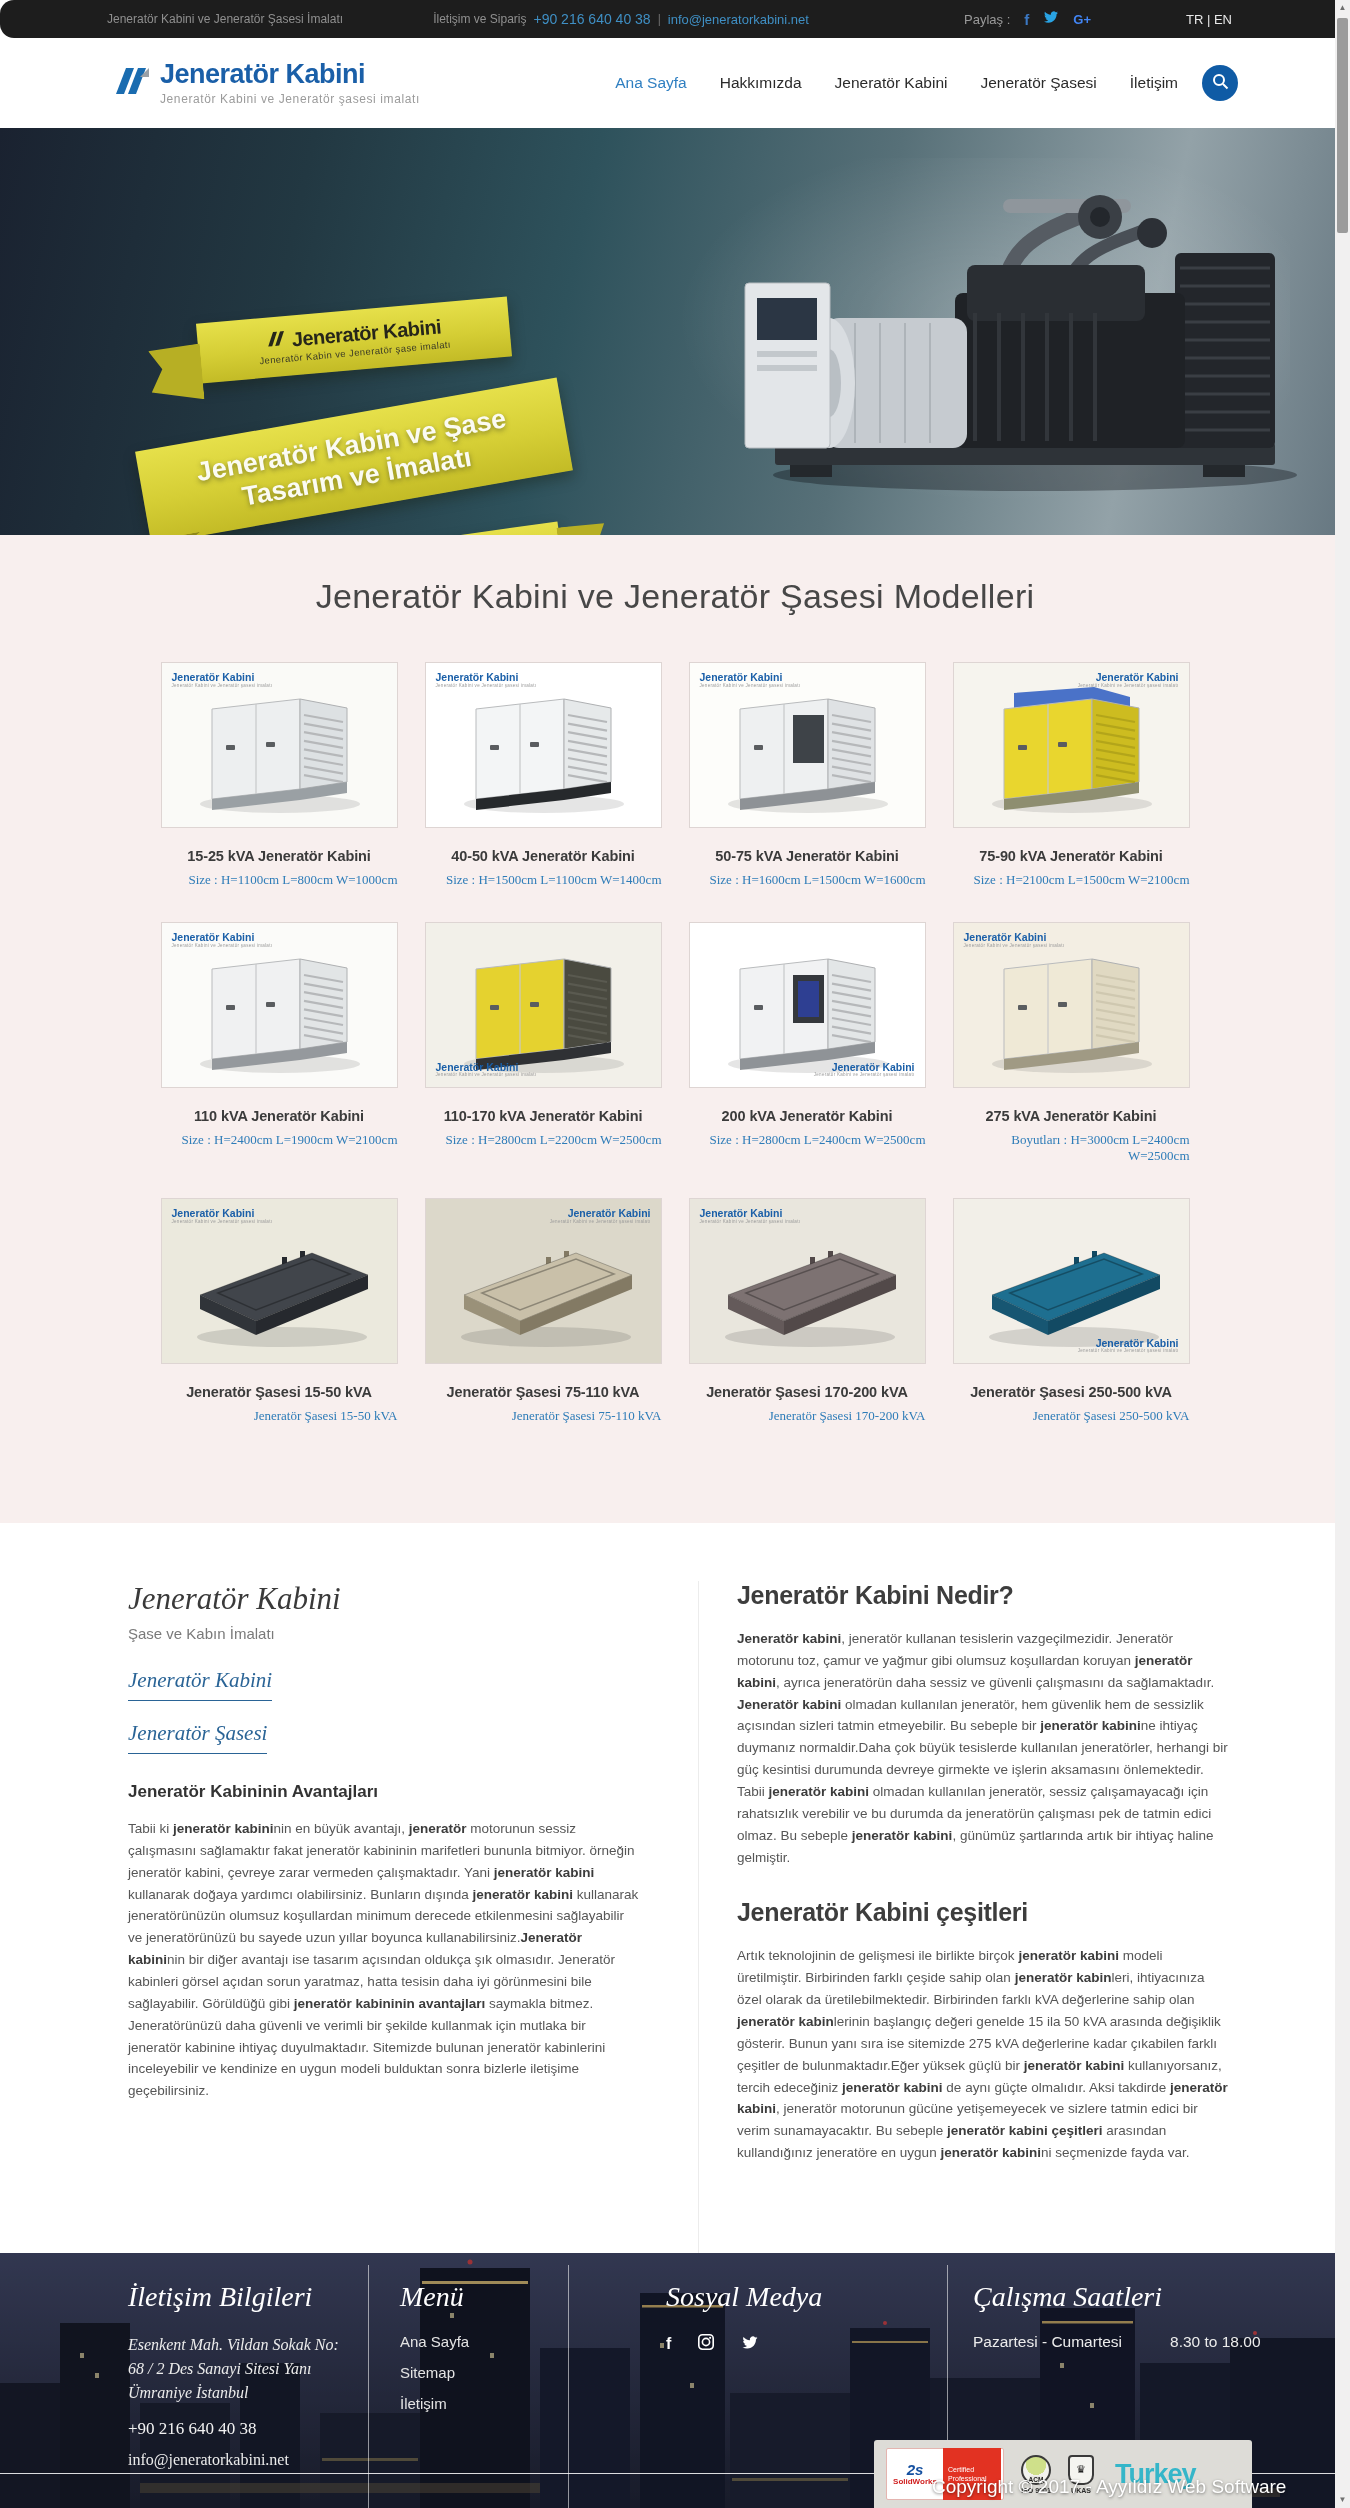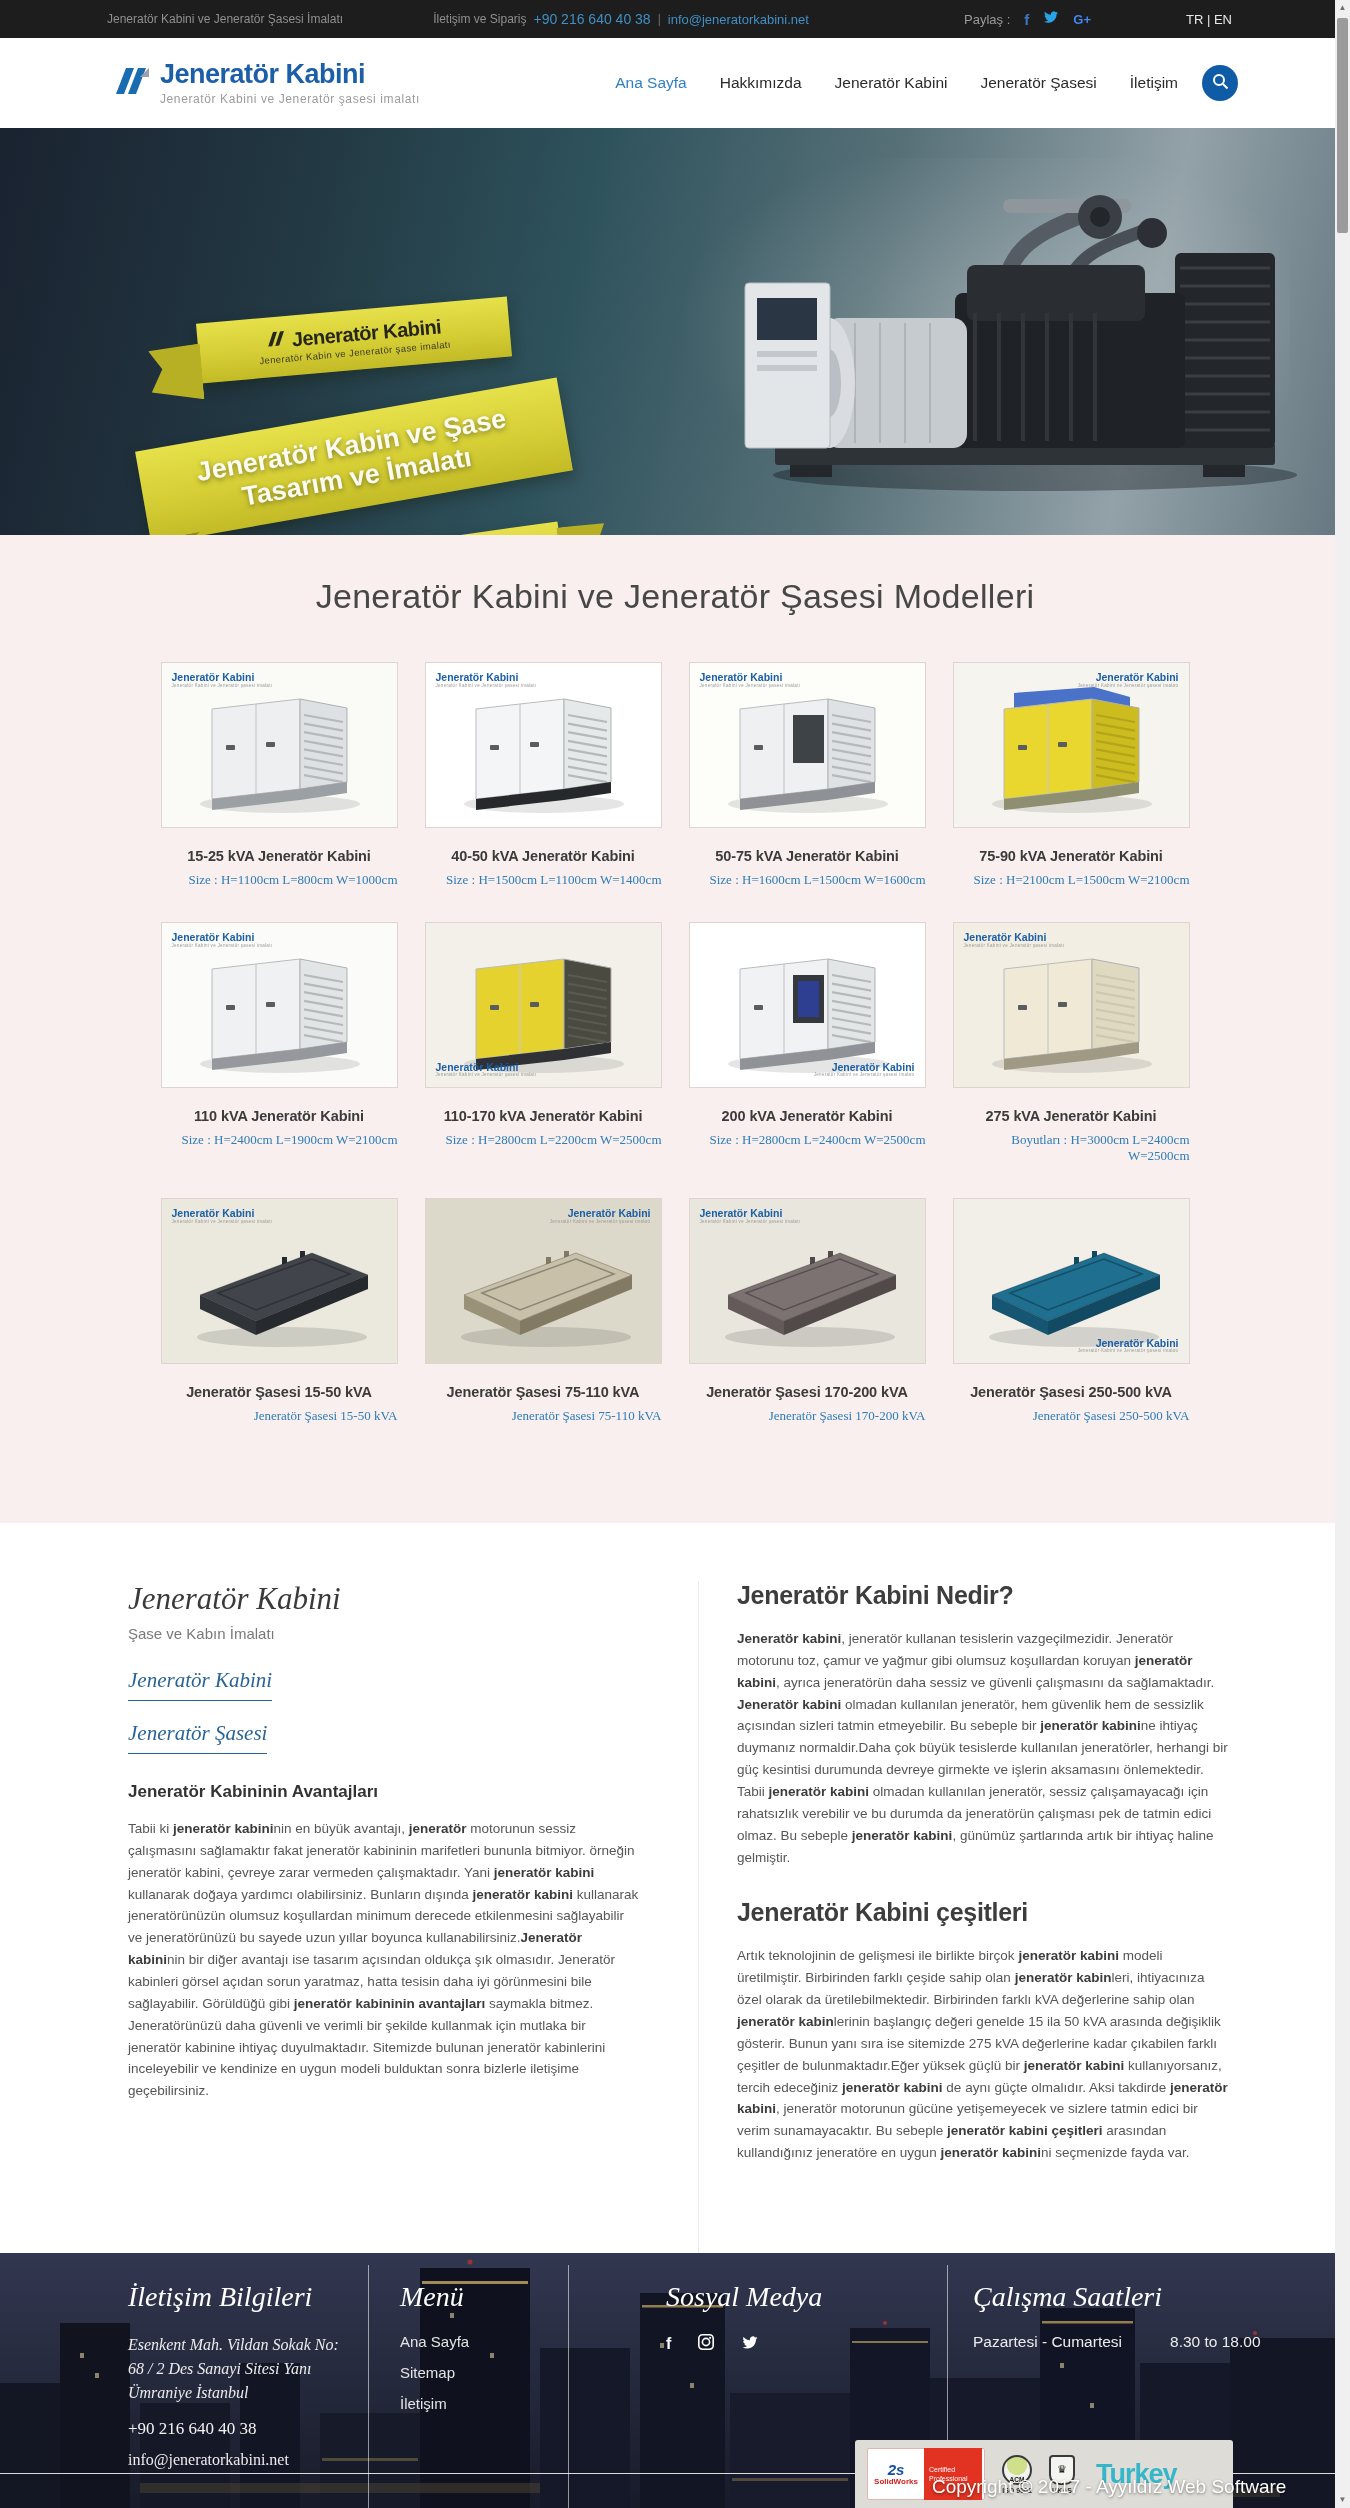--- a/index.html
+++ b/index.html
@@ -1,20 +1,20 @@
 <!DOCTYPE html>
 <html><head>
 <meta charset="utf-8">
 <style>
   * { margin:0; padding:0; box-sizing:border-box; }
   body { font-family:"Liberation Sans", sans-serif; background:#ffffff; }
   .page { position:relative; width:1350px; height:2508px; background:#fff; overflow:hidden; }
 
   
-  .topbar { height:38px; background:#1d1d1d; display:flex; align-items:center; padding:0 118px 0 107px; }
+  .topbar { height:38px; background:#1d1d1d; display:flex; align-items:center; padding:0 118px 0 107px;border-radius:14px; }
   .tb-title { color:#8f8f8f; font-size:12px; }
   .tb-contact { display:flex; align-items:center; gap:7px; margin-left:90px; }
   .tb-label { color:#8f8f8f; font-size:12px; }
   .tb-phone { color:#3f8fc4; font-size:14px; text-decoration:none; }
   .tb-sep { color:#6f6f6f; font-size:12px; }
   .tb-email { color:#3f8fc4; font-size:13px; text-decoration:none; }
   .tb-spacer { flex:1; }
   .tb-share { color:#9a9a9a; font-size:13px; margin-right:14px; }
   .tb-social { display:flex; align-items:center; gap:14px; }
   .tb-fb { color:#3b78c3; font-weight:bold; font-size:15px; cursor:pointer; }
@@ -96,21 +96,21 @@
   .fc1 { left:128px; width:225px; } .fc2 { left:400px; } .fc3 { left:628px;margin-left:38px; } .fc4 { left:973px; }
   .f-title { font-family:"Liberation Serif", serif; font-style:italic; font-size:28px; color:#fff; margin-bottom:20px; }
   .f-address { font-family:"Liberation Serif", serif; font-style:italic; font-size:16px; line-height:1.5; color:#ececec; }
   .f-phone { display:block; font-family:"Liberation Serif", serif; font-size:17px; color:#f2f2f2; margin-top:14px; text-decoration:none; }
   .f-email { display:block; font-family:"Liberation Serif", serif; font-size:16px; color:#ececec; margin-top:12px; text-decoration:none; }
   .f-menu a { display:block; font-size:15px; color:#e4e4e4; text-decoration:none; margin-bottom:14px; }
   .f-social { display:flex; gap:26px; align-items:center; margin-top:6px; }
   .f-social .fs { color:#fff; cursor:pointer; font-weight:bold; font-size:16px; }
   .f-hours { display:flex; gap:48px; font-size:15.5px; color:#ececec; }
   .f-line { position:absolute; left:0; right:0; bottom:34px; height:1px; background:rgba(255,255,255,0.85); }
-  .badges { position:absolute; right:117px; bottom:0; width:378px; height:68px; background:#dddcd7;
+  .badges { position:absolute; right:98px; bottom:0; width:378px; height:68px; background:#dddcd7;
     border-radius:3px 3px 0 0; display:flex; align-items:center; gap:17px; padding:0 12px; }
   .sw-card { background:#fff; border:1px solid #e4b5b0; border-radius:2px; width:118px; height:52px; display:flex; align-items:center; }
   .sw-left { width:56px; text-align:center; }
   .sw-mark { font-style:italic; font-weight:bold; font-size:15px; color:#1450a0; line-height:1; }
   .sw-name { font-size:8px; font-weight:bold; color:#d01f1f; }
   .sw-red { background:#e23222; width:58px; height:52px; color:#fff; font-size:7px; line-height:1.3;
     display:flex; align-items:center; padding-left:5px; }
   .iso-badge { text-align:center; }
   .iso-circle { width:30px; height:30px; border-radius:50%; border:2px solid #3a3a3a; margin:0 auto;
     background:radial-gradient(circle at 50% 30%, #cfe08a 0 45%, #f2f2ee 46%); display:flex; align-items:flex-end; justify-content:center; }

